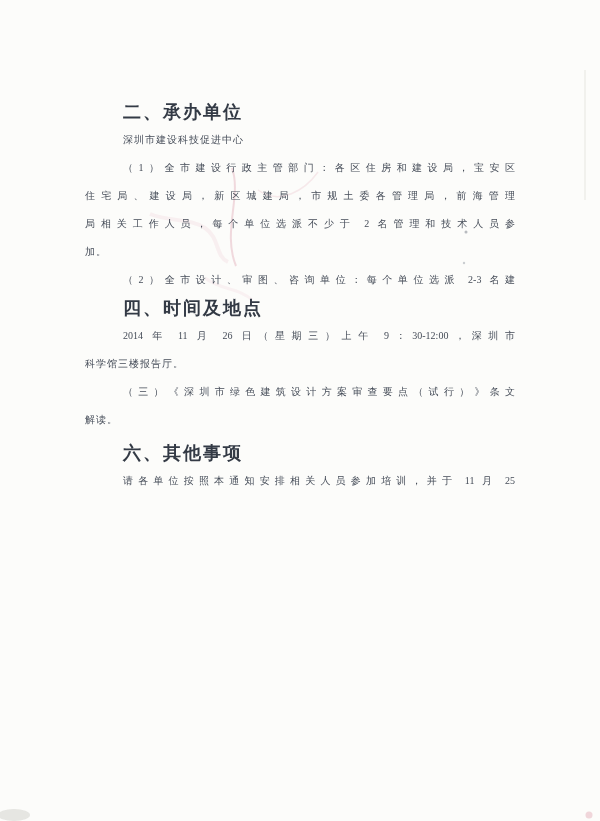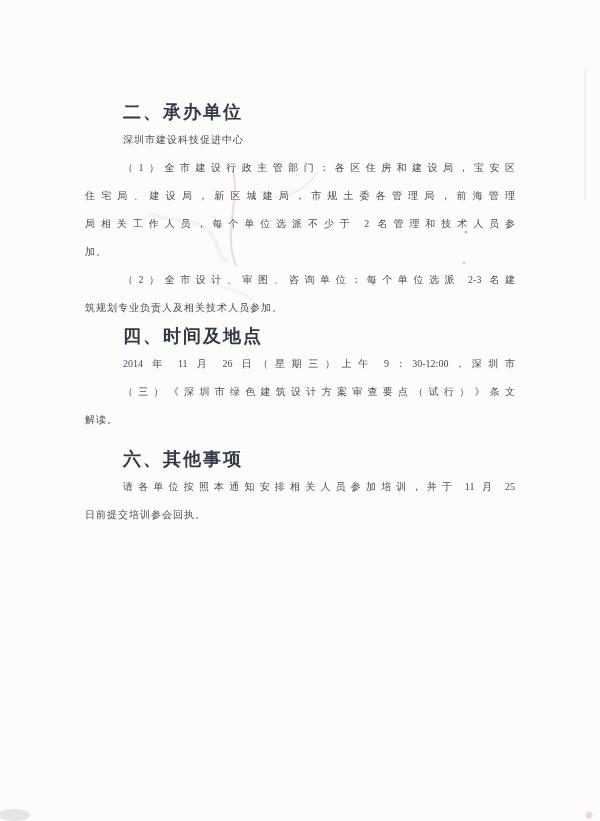--- a/index.html
+++ b/index.html
@@ -43,21 +43,21 @@
     letter-spacing:0;
     overflow:hidden;
   }
   .line.heading{
     font-family:"Liberation Sans","DejaVu Sans",sans-serif;
     font-weight:bold;
     font-size:18px;
     color:var(--heading);
     letter-spacing:2px;
   }
-  .line.gap-before{margin-top:11px;}
+  .line.gap-before{margin-top:5px;}
 </style>
 </head>
 <body>
 
 <div class="page">
 
   <svg class="artifacts" viewBox="0 0 600 821" xmlns="http://www.w3.org/2000/svg">
 
     <path class="pink-stroke" d="M232 168 C 242 196, 222 232, 236 266" stroke-width="2" opacity="0.45"></path>
     <path class="pink-stroke-light" d="M258 190 C 280 206, 305 190, 318 172" stroke-width="1.5" opacity="0.35"></path>
@@ -75,22 +75,21 @@
   </svg>
 
   <div class="textblock" id="textblock">
       <div class="line heading indent">二、承办单位</div>
       <div class="line indent">深圳市建设科技促进中心</div>
       <div class="line indent fill">（1）全市建设行政主管部门：各区住房和建设局，宝安区</div>
       <div class="line fill">住宅局、建设局，新区城建局，市规土委各管理局，前海管理</div>
       <div class="line fill">局相关工作人员，每个单位选派不少于 2 名管理和技术人员参</div>
       <div class="line">加。</div>
       <div class="line indent fill">（2）全市设计、审图、咨询单位：每个单位选派 2-3 名建</div>
-      <div class="line">筑规划专业负责人及相关技术人员参加。</div>
       <div class="line heading indent">四、时间及地点</div>
       <div class="line indent fill">2014 年 11 月 26 日（星期三）上午 9：30-12:00，深圳市</div>
+      <div class="line">科学馆三楼报告厅。</div>
       <div class="line indent fill">（三）《深圳市绿色建筑设计方案审查要点（试行）》条文</div>
       <div class="line">解读。</div>
       <div class="line heading indent gap-before">六、其他事项</div>
       <div class="line indent fill">请各单位按照本通知安排相关人员参加培训，并于 11 月 25</div>
-      <div class="line">日前提交培训参会回执。</div>
     </div>
 </div>
 
 </body></html>

